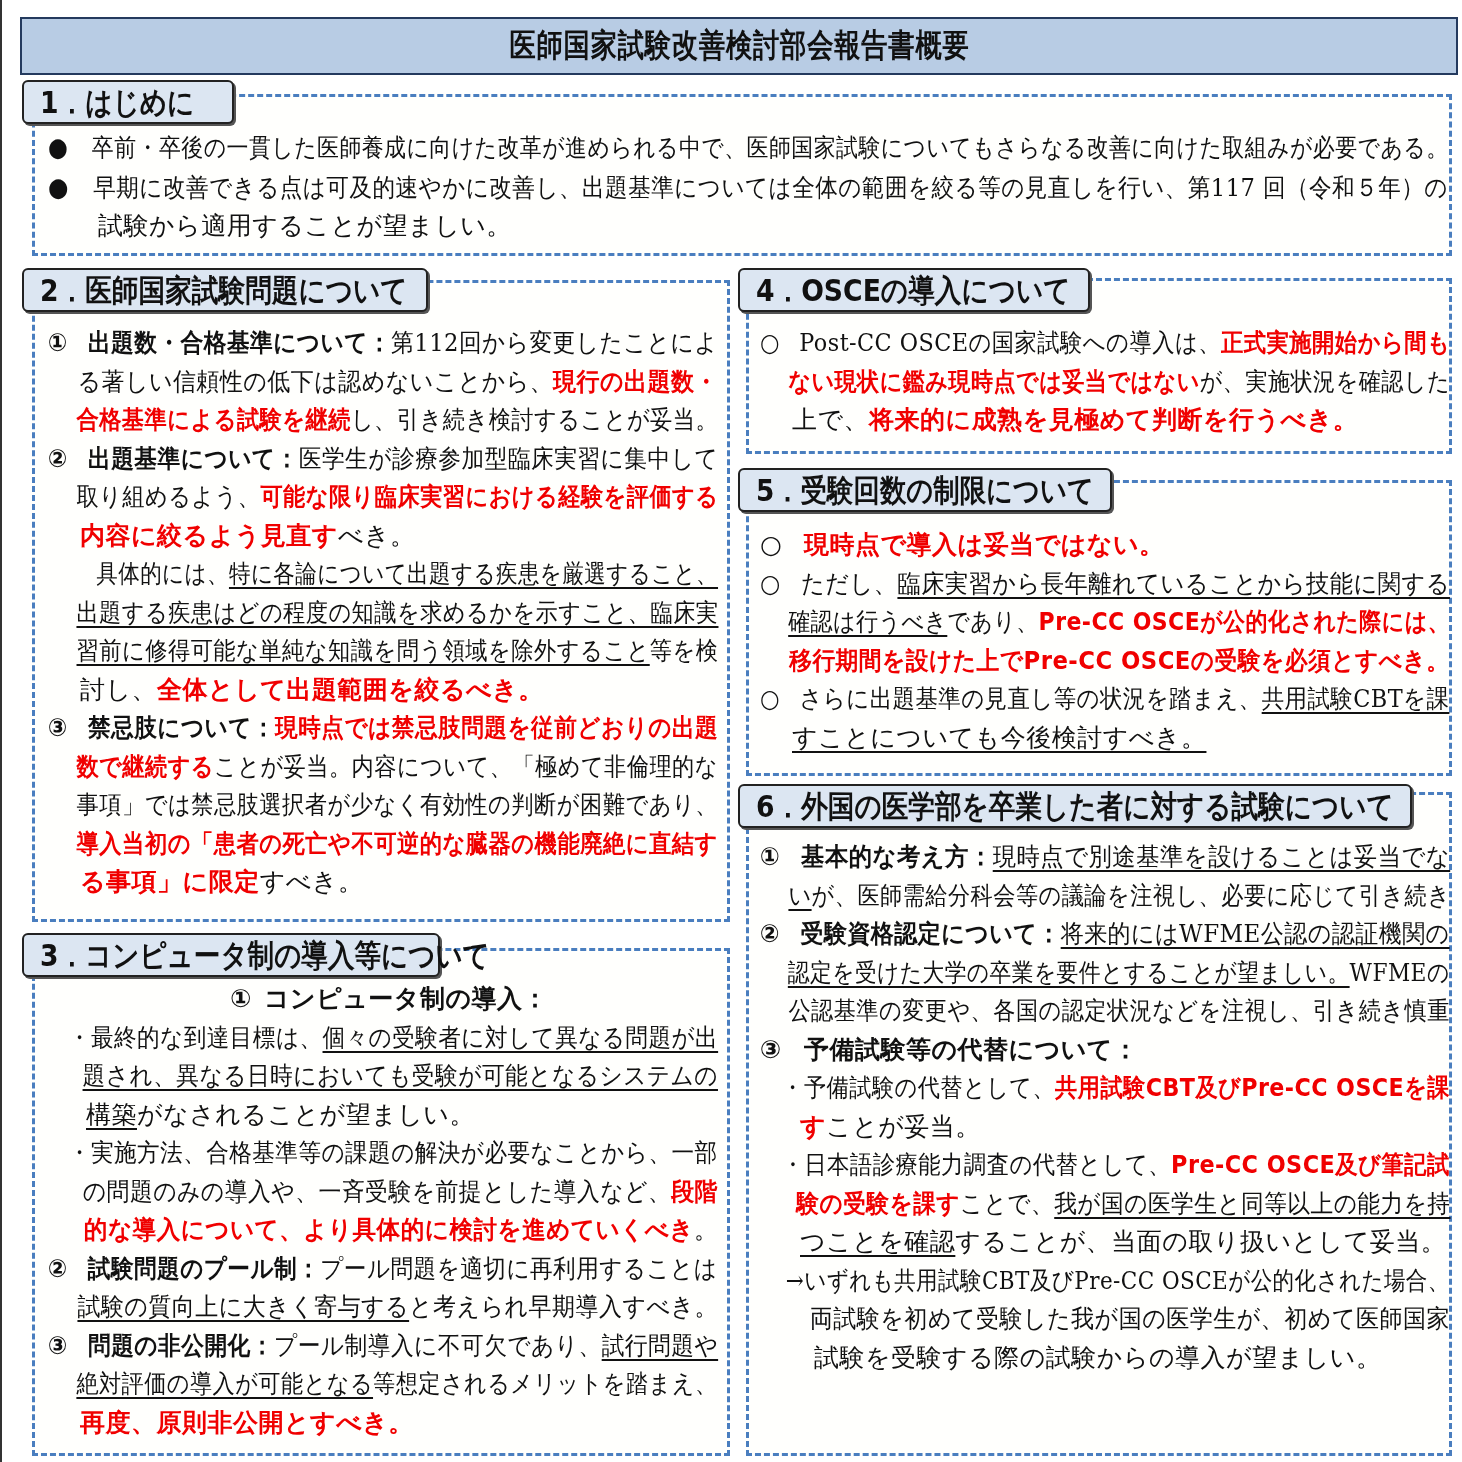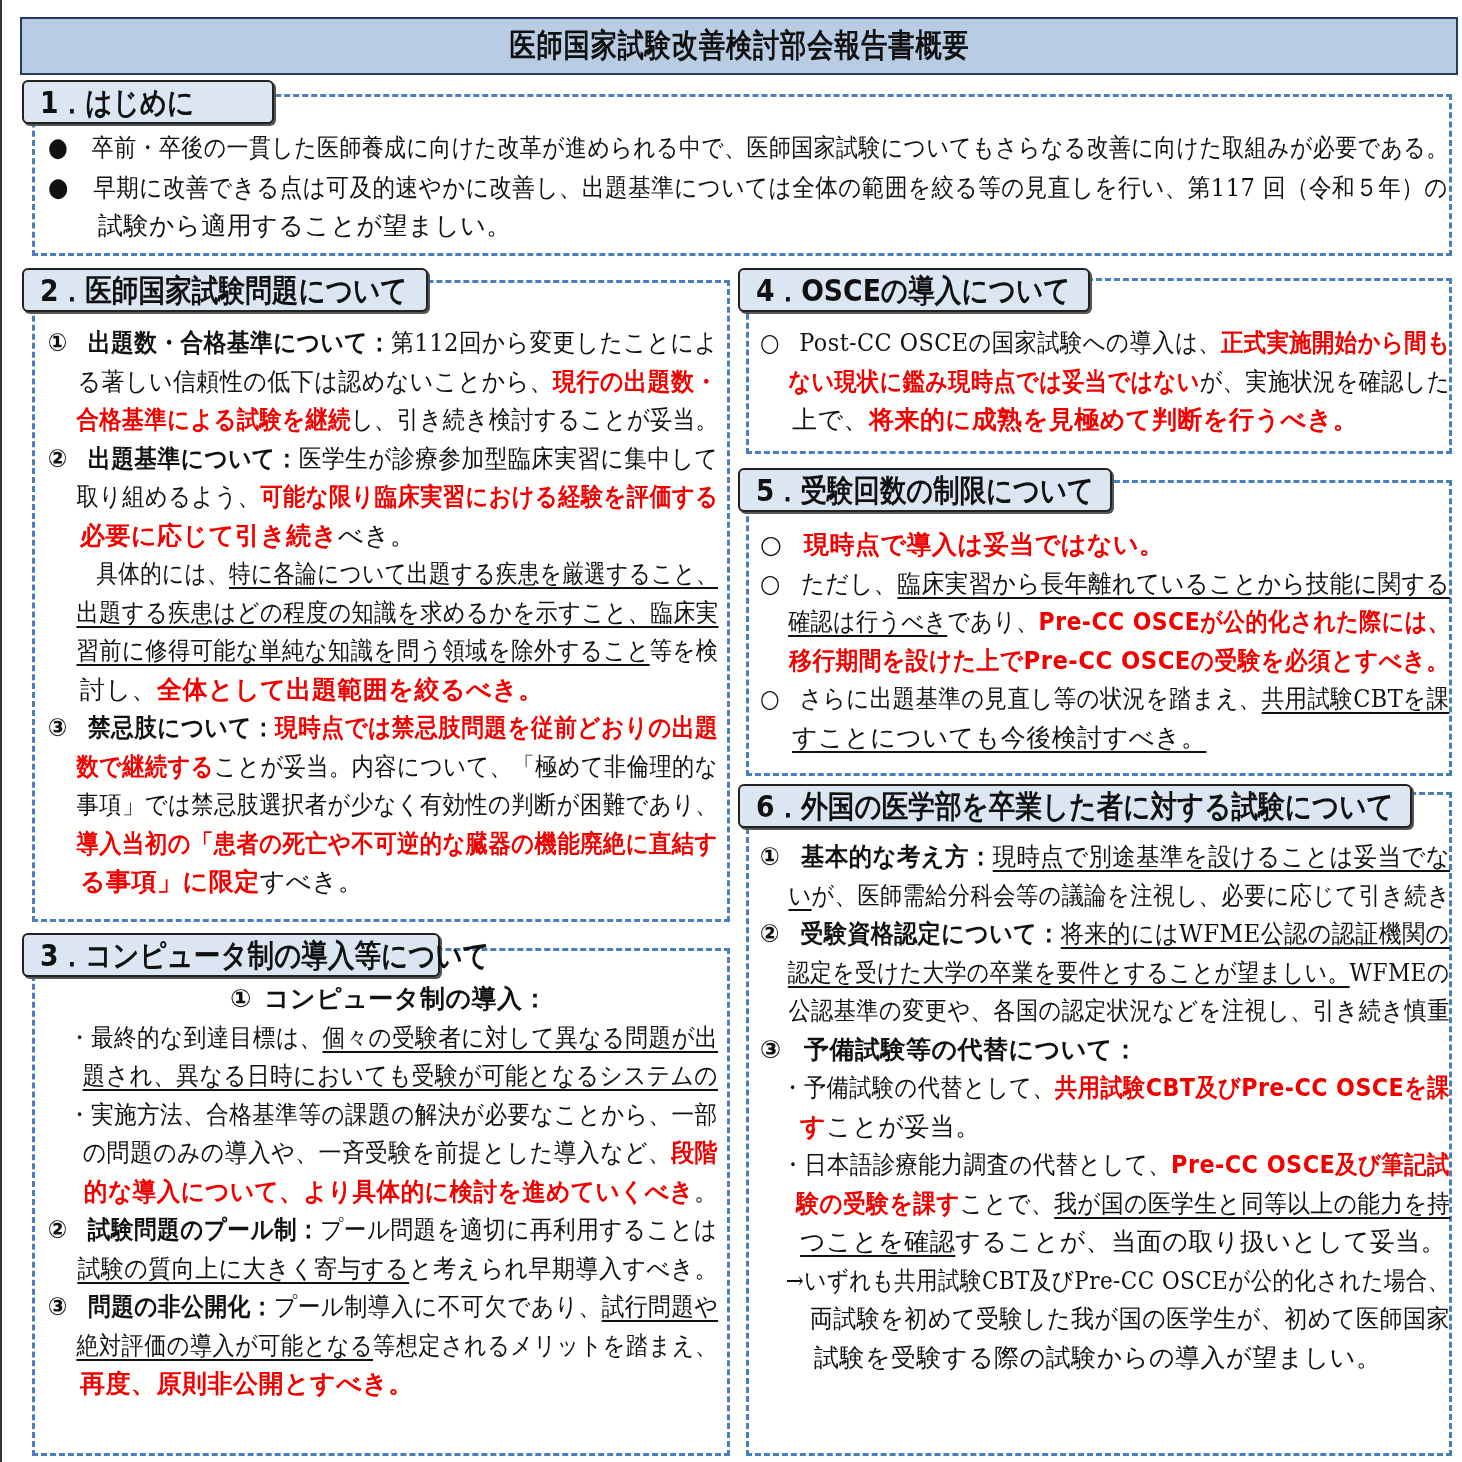--- a/index.html
+++ b/index.html
@@ -56,55 +56,56 @@
   .bullet { display: inline-block; width: 50px; font-size: 26px; }
 </style>
 </head>
 <body>
 
 <div class="title-bar">
   <h1>医師国家試験改善検討部会報告書概要</h1>
 </div>
 
 <div class="panel" style="left:30px; top:94px; width:1420px; height:162px;"></div>
-<div class="tab" style="left:20px; top:80px; width:252px;"><span>1．はじめに</span></div>
+<div class="tab" style="left:20px; top:80px; width:212px;"><span>1．はじめに</span></div>
 <div class="content" style="left:46px; top:128px; width:1400px;">
   <span class="line" style="display: block; transform-origin: left center; transform: scaleX(0.877); width: 1597px;"><span class="bullet">●</span><span>卒前・卒後の一貫した医師養成に向けた改革が進められる中で、医師国家試験についてもさらなる改善に向けた取組みが必要である。</span></span>
   <span class="line" style="display: block; transform-origin: left center; transform: scaleX(0.904); width: 1549px;"><span class="bullet">●</span><span>早期に改善できる点は可及的速やかに改善し、出題基準については全体の範囲を絞る等の見直しを行い、第117 回（令和５年）の</span></span>
   <span class="line" style="padding-left: 50px; display: block;"><span>試験から適用することが望ましい。</span></span>
 </div>
 
 <div class="panel" style="left:30px; top:280px; width:698px; height:642px;"></div>
 <div class="tab" style="left:20px; top:268px; width:406px;"><span>2．医師国家試験問題について</span></div>
 <div class="content" style="left:46px; top:324px; width:670px;">
   <span class="line" style="display: block; transform-origin: left center; transform: scaleX(0.908); width: 738px;"><span class="mark b">①</span><span class="b">出題数・合格基準について：</span><span>第112回から変更したことによ</span></span>
   <span class="line indent1" style="display: block; transform-origin: left center; transform: scaleX(0.92); width: 728px;"><span>る著しい信頼性の低下は認めないことから、</span><span class="r">現行の出題数・</span></span>
   <span class="line indent1" style="display: block; transform-origin: left center; transform: scaleX(0.89); width: 753px;"><span class="r">合格基準による試験を継続</span><span>し、引き続き検討することが妥当。</span></span>
 
   <span class="line" style="display: block; transform-origin: left center; transform: scaleX(0.909); width: 737px;"><span class="mark b">②</span><span class="b">出題基準について：</span><span>医学生が診療参加型臨床実習に集中して</span></span>
   <span class="line indent1" style="display: block; transform-origin: left center; transform: scaleX(0.889); width: 754px;"><span>取り組めるよう、</span><span class="r">可能な限り臨床実習における経験を評価する</span></span>
-  <span class="line indent1" style="display: block;"><span class="r">必要に応じて引き続き</span><span>べき。</span></span>
+  <span class="line indent1" style="display: block;"><span class="r">内容に絞るよう見直す</span><span>べき。</span></span>
   <span class="line" style="padding-left: 56px; display: block; transform-origin: left center; transform: scaleX(0.861); width: 778px;"><span>具体的には、</span><span class="u">特に各論について出題する疾患を厳選すること、</span></span>
   <span class="line indent1" style="display: block; transform-origin: left center; transform: scaleX(0.889); width: 754px;"><span class="u">出題する疾患はどの程度の知識を求めるかを示すこと、臨床実</span></span>
   <span class="line indent1" style="display: block; transform-origin: left center; transform: scaleX(0.891); width: 752px;"><span class="u">習前に修得可能な単純な知識を問う領域を除外すること</span><span>等を検</span></span>
   <span class="line indent1" style="display: block;"><span>討し、</span><span class="r">全体として出題範囲を絞るべき。</span></span>
 
   <span class="line" style="display: block; transform-origin: left center; transform: scaleX(0.907); width: 739px;"><span class="mark b">③</span><span class="b">禁忌肢について：</span><span class="r">現時点では禁忌肢問題を従前どおりの出題</span></span>
   <span class="line indent1" style="display: block; transform-origin: left center; transform: scaleX(0.889); width: 754px;"><span class="r">数で継続する</span><span>ことが妥当。内容について、「極めて非倫理的な</span></span>
   <span class="line indent1" style="display: block; transform-origin: left center; transform: scaleX(0.891); width: 752px;"><span>事項」では禁忌肢選択者が少なく有効性の判断が困難であり、</span></span>
   <span class="line indent1" style="display: block; transform-origin: left center; transform: scaleX(0.893); width: 750px;"><span class="r">導入当初の「患者の死亡や不可逆的な臓器の機能廃絶に直結す</span></span>
   <span class="line indent1" style="display: block;"><span class="r">る事項」に限定</span><span>すべき。</span></span>
 </div>
 
 <div class="panel" style="left:30px; top:948px; width:698px; height:508px;"></div>
 <div class="tab" style="left:20px; top:933px; width:418px;"><span style="transform: scaleX(0.857);">3．コンピュータ制の導入等について</span></div>
 <div class="content" style="left:46px; top:980px; width:670px;">
   <span class="line" style="display: block; text-align: center;"><span class="mark b" style="width:46px;">①</span><span class="b">コンピュータ制の導入：</span></span>
   <span class="line" style="padding-left: 22px; display: block; transform-origin: left center; transform: scaleX(0.904); width: 741px;"><span>・</span><span>最終的な到達目標は、</span><span class="u">個々の受験者に対して異なる問題が出</span></span>
   <span class="line" style="padding-left: 38px; display: block; transform-origin: left center; transform: scaleX(0.909); width: 737px;"><span class="u">題され、異なる日時においても受験が可能となるシステムの</span></span>
+  <span class="line" style="padding-left: 38px; display: block;"><span class="u">構築</span><span>がなされることが望ましい。</span></span>
   <span class="line" style="padding-left: 22px; display: block; transform-origin: left center; transform: scaleX(0.904); width: 741px;"><span>・</span><span>実施方法、合格基準等の課題の解決が必要なことから、一部</span></span>
   <span class="line" style="padding-left: 38px; display: block; transform-origin: left center; transform: scaleX(0.914); width: 733px;"><span>の問題のみの導入や、一斉受験を前提とした導入など、</span><span class="r">段階</span></span>
   <span class="line" style="padding-left: 38px; display: block; transform-origin: left center; transform: scaleX(0.944); width: 710px;"><span class="r">的な導入について、より具体的に検討を進めていくべき</span><span>。</span></span>
 
   <span class="line" style="display: block; transform-origin: left center; transform: scaleX(0.905); width: 740px;"><span class="mark b">②</span><span class="b">試験問題のプール制：</span><span>プール問題を適切に再利用することは</span></span>
   <span class="line indent1" style="display: block; transform-origin: left center; transform: scaleX(0.92); width: 728px;"><span class="u">試験の質向上に大きく寄与する</span><span>と考えられ早期導入すべき。</span></span>
 
   <span class="line" style="display: block; transform-origin: left center; transform: scaleX(0.909); width: 737px;"><span class="mark b">③</span><span class="b">問題の非公開化：</span><span>プール制導入に不可欠であり、</span><span class="u">試行問題や</span></span>
   <span class="line indent1" style="display: block; transform-origin: left center; transform: scaleX(0.887); width: 755px;"><span class="u">絶対評価の導入が可能となる</span><span>等想定されるメリットを踏まえ、</span></span>
   <span class="line indent1" style="display: block;"><span class="r">再度、原則非公開とすべき。</span></span>

